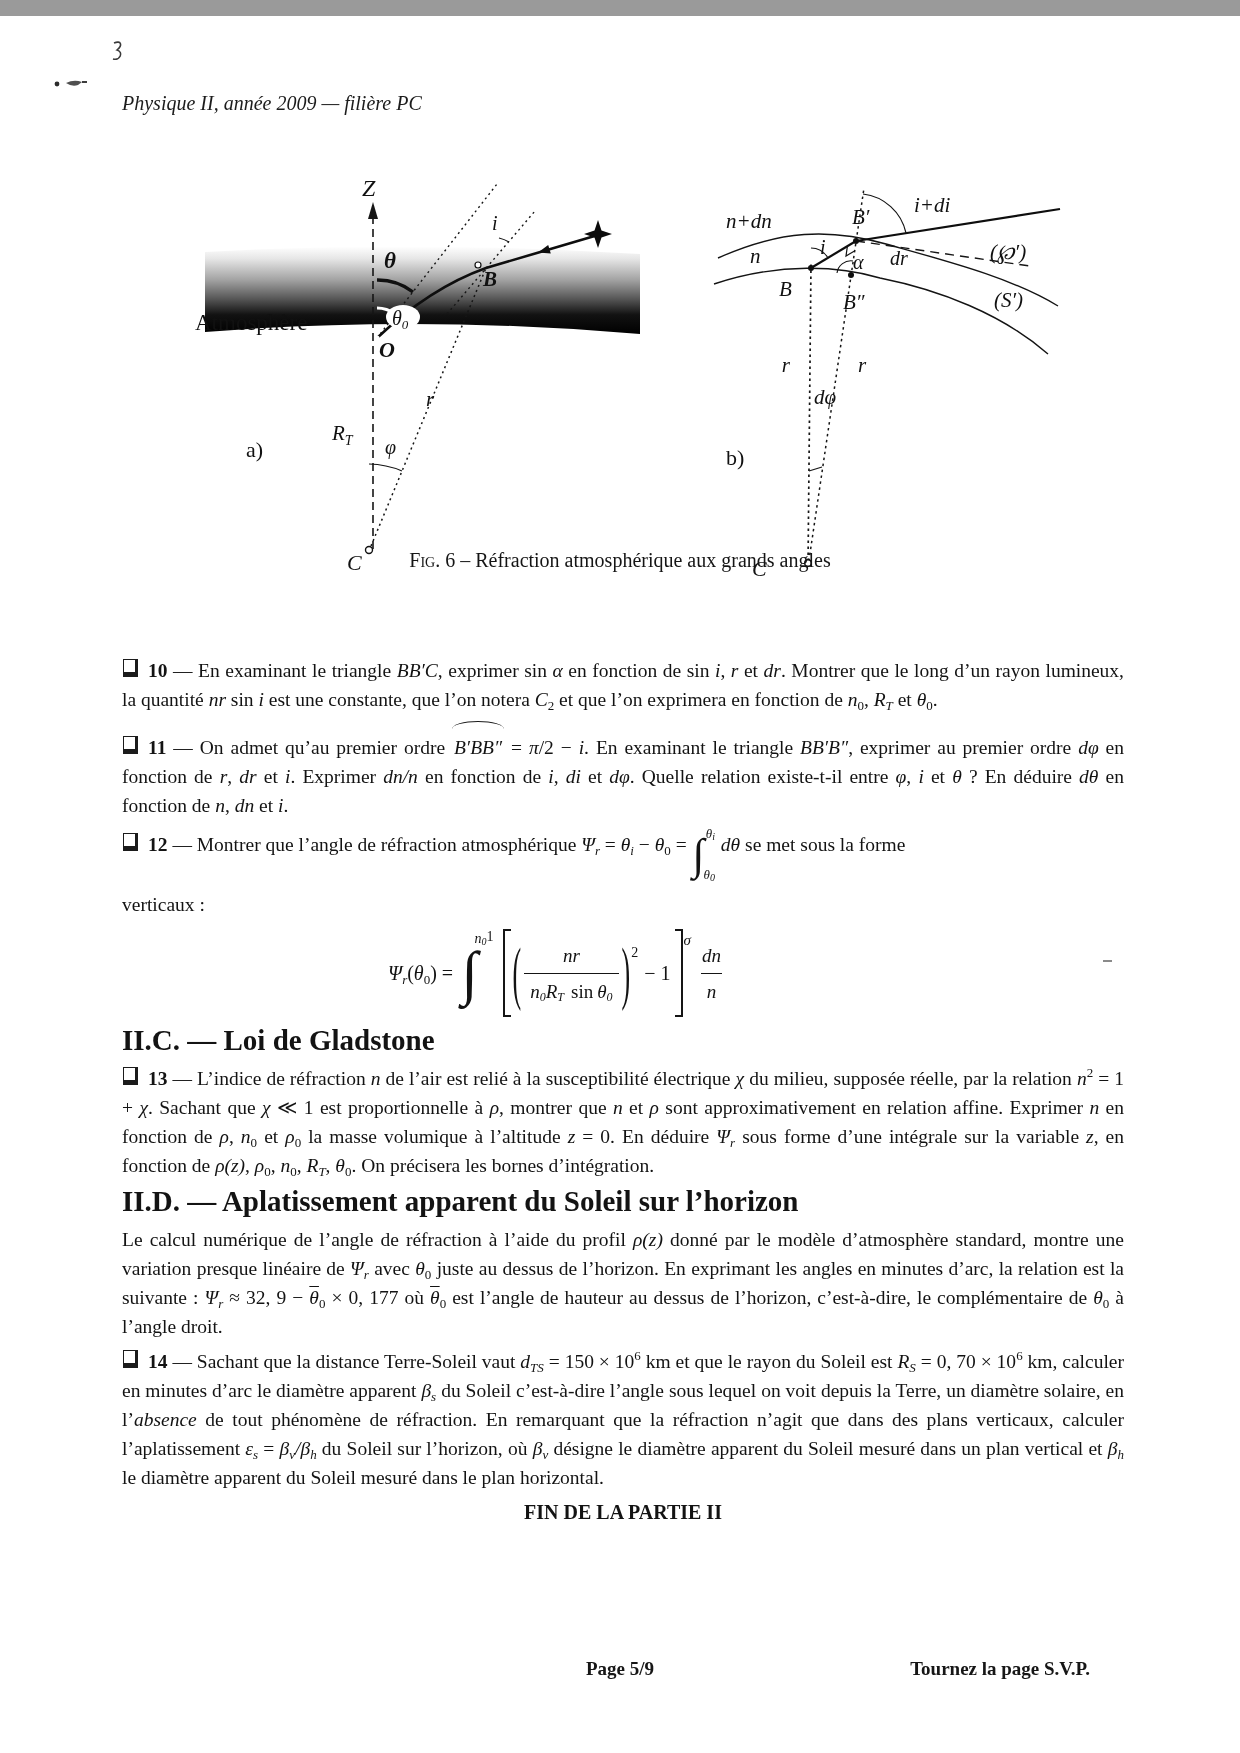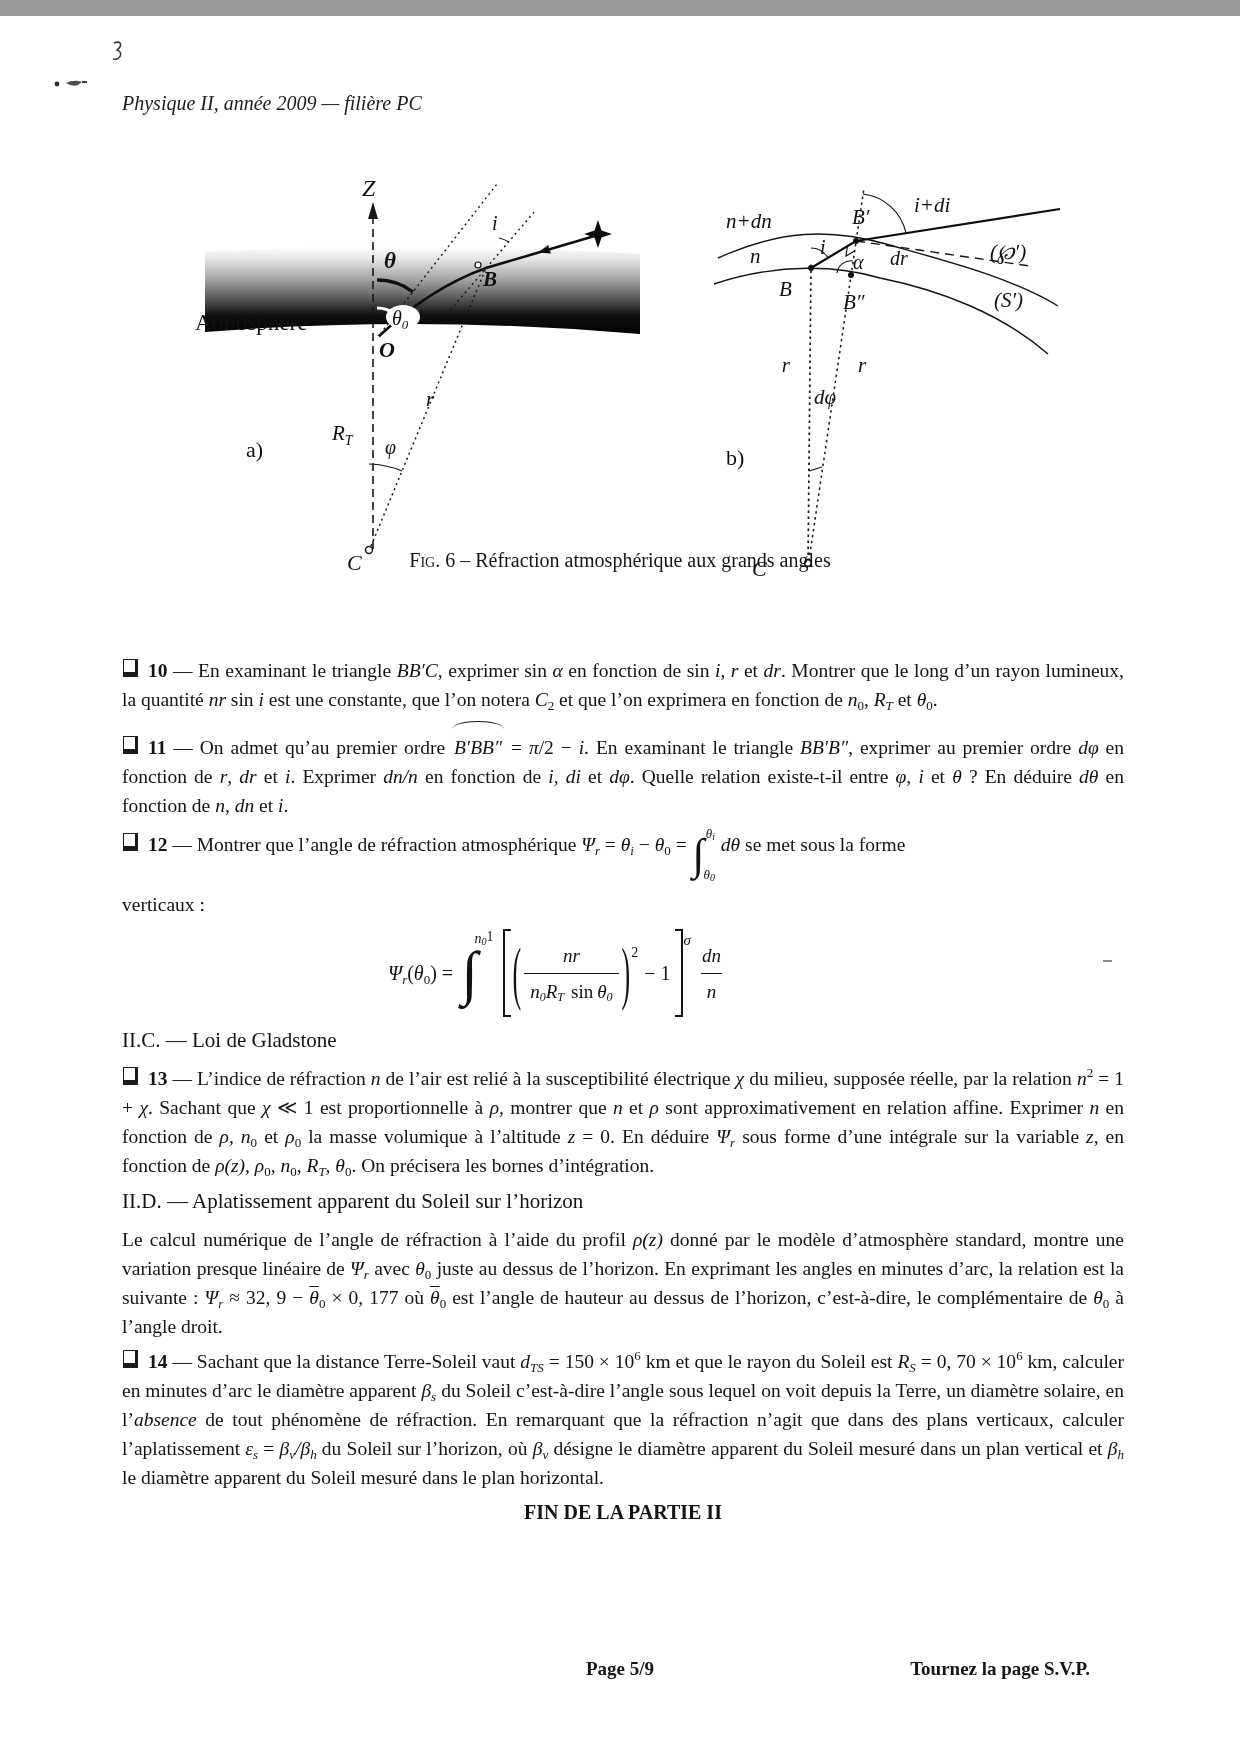--- a/index.html
+++ b/index.html
@@ -16,21 +16,21 @@
   
   #textcol{position:absolute;left:122px;top:640px;width:1002px;font-size:19.5px;line-height:29px;
            text-align:justify;color:#131313;}
   #textcol p{margin:0 0 6px 0;}
   p.q11{margin-bottom:4px;padding-top:3px;}
   p.q12a{margin-bottom:0;}
   p.q12b{margin-bottom:2px;}
   p.ou{margin-bottom:6px;}
   .qbox{display:inline-block;width:11px;height:12px;border-style:solid;border-color:#1b1b1b;
         border-width:1px 3px 5px 1px;margin:0 10px 0 1px;}
-  h2.sec{font-size:21px;font-weight:normal;margin:4px 0 9px 0;line-height:30px;}
+  h2.sec{font-size:29px;font-weight:bold;margin:4px 0 9px 0;line-height:30px;}
   .fin{text-align:center;font-weight:bold;font-size:20px;margin-top:10px;}
   
   .rt-i{font-style:italic;}
   .rt-b{font-weight:bold;}
   .rt-sub{font-size:13px;line-height:0;vertical-align:-4px;}
   .rt-sup{font-size:13px;line-height:0;vertical-align:8px;}
   .rt-ov{text-decoration:overline;}
   .rt-arc{position:relative;display:inline-block;padding:10px 2px 0;}
   .rt-arc::before{content:"";position:absolute;top:-2px;left:0;right:0;height:7px;
                   border-top:1.6px solid #1a1a1a;border-radius:50%/100% 100% 0 0;}

